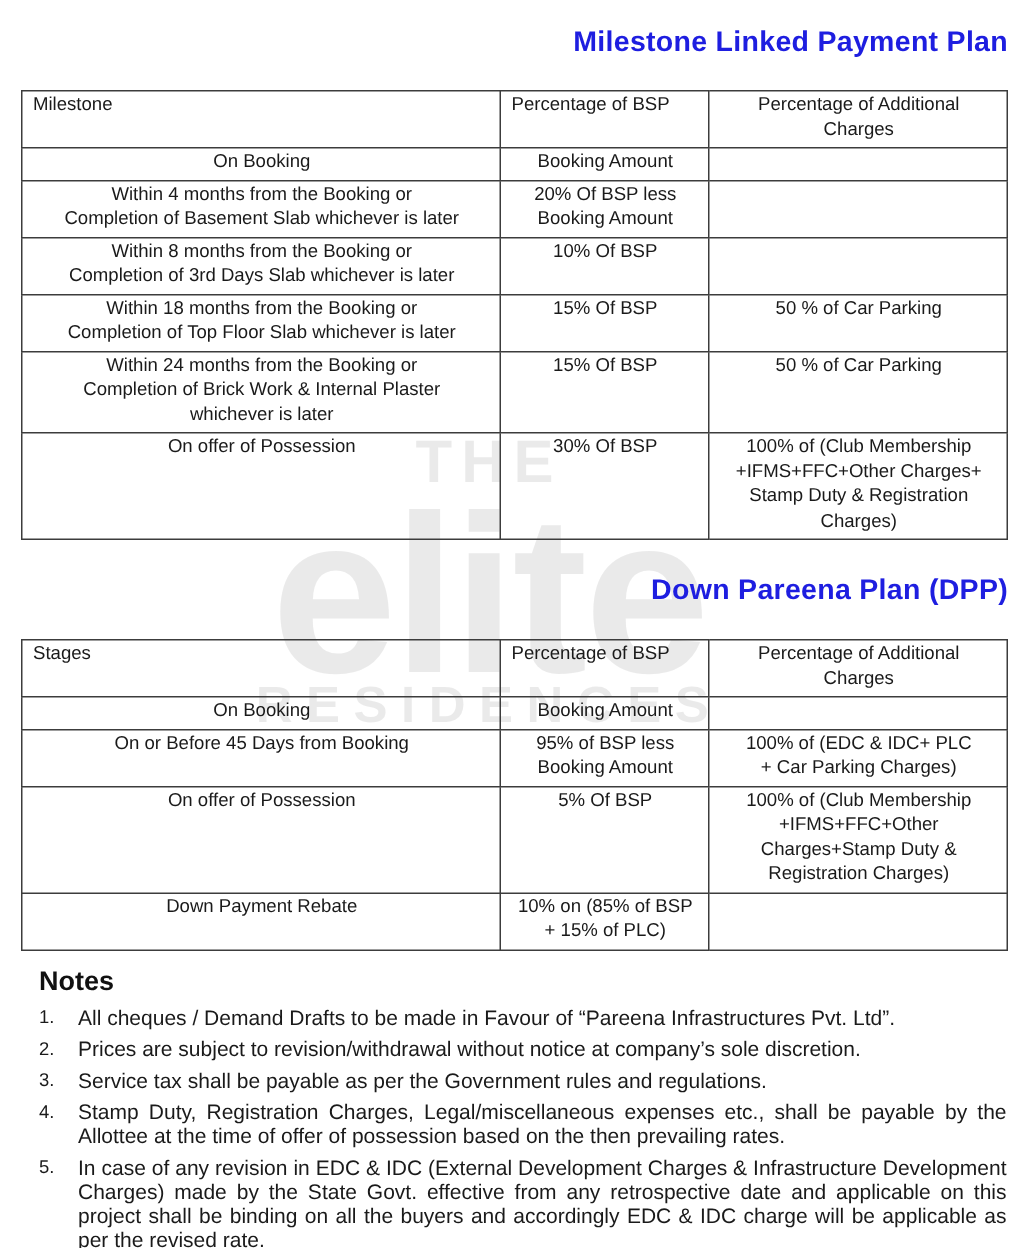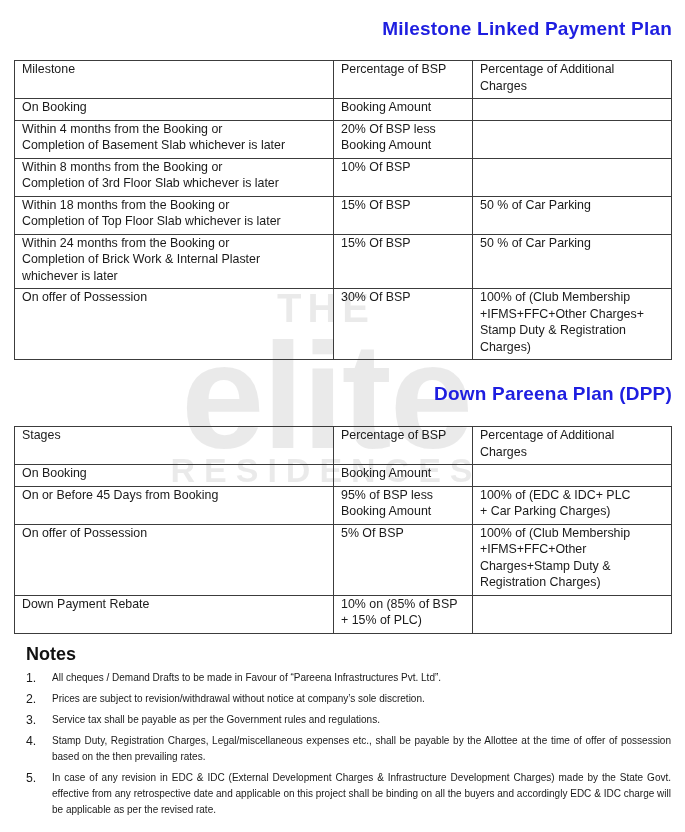--- a/index.html
+++ b/index.html
@@ -92,21 +92,21 @@
     vertical-align: top;
     padding: 0 6px 4px 7px;
     font-size: 12.4px;
     line-height: 16.5px;
     background: transparent;
   }
   col.c1 { width: 319px; }
   col.c2 { width: 139px; }
   col.c3 { width: 199px; }
 
-  .cell-lines > span { display: block; }
+  .cell-lines > span { display: block; text-align: center; }
 
   
   .notes {
     margin: 10px 14px 0 14px;
   }
   .notes-heading {
     font-size: 18px;
     font-weight: bold;
     margin: 0 0 5px 12px;
     color: #111;
@@ -118,21 +118,21 @@
   .note-num {
     width: 38px;
     flex: 0 0 38px;
     font-size: 12.3px;
     line-height: 16px;
     padding-left: 12px;
     box-sizing: border-box;
   }
   .note-text {
     flex: 1 1 auto;
-    font-size: 10px;
+    font-size: 14px;
     line-height: 16px;
     text-align: justify;
   }
   .note-text.nojust { text-align: left; }
 </style>
 </head>
 <body>
 
 <div class="watermark">
   <div class="wm-inner">
@@ -178,21 +178,21 @@
             </td>
             <td class="cell-lines">
               <span>20% Of BSP less</span>
               <span>Booking Amount</span>
             </td>
             <td class="cell-lines"></td>
           </tr>
           <tr>
             <td class="cell-lines">
               <span>Within 8 months from the Booking or</span>
-              <span>Completion of 3rd Floor Slab whichever is later</span>
+              <span>Completion of 3rd Days Slab whichever is later</span>
             </td>
             <td class="cell-lines">
               <span>10% Of BSP</span>
             </td>
             <td class="cell-lines"></td>
           </tr>
           <tr>
             <td class="cell-lines">
               <span>Within 18 months from the Booking or</span>
               <span>Completion of Top Floor Slab whichever is later</span>

